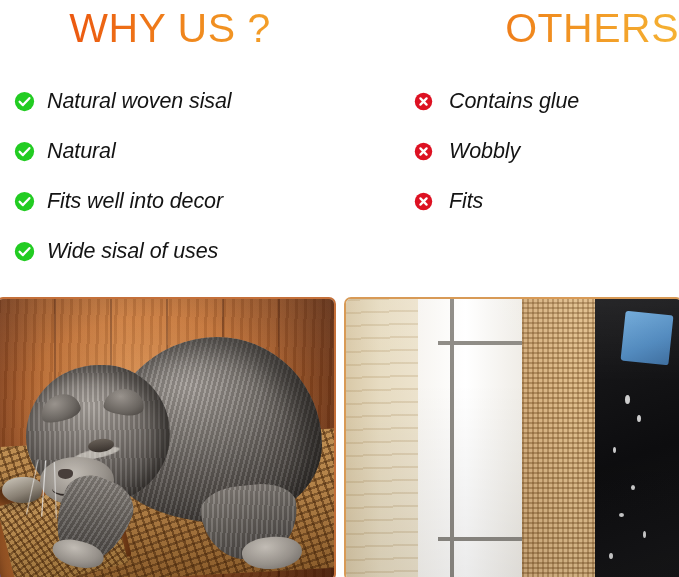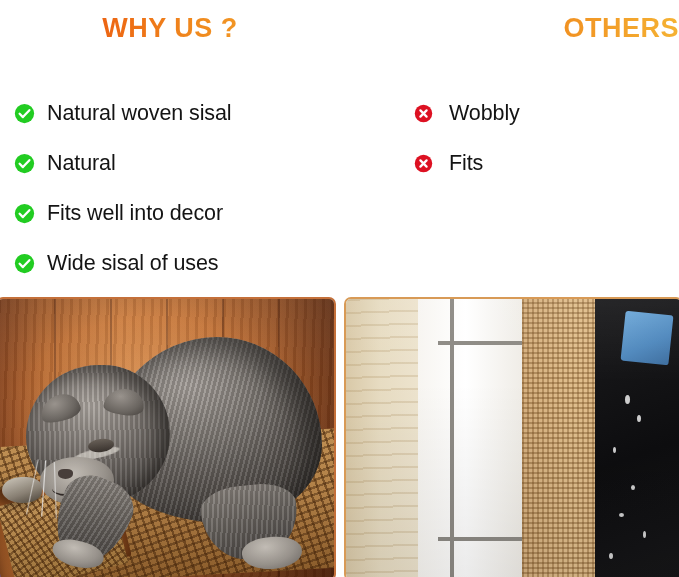--- a/index.html
+++ b/index.html
@@ -25,22 +25,22 @@
   .titles-row {
     position: absolute;
     top: 0;
     left: 0;
     width: 679px;
     height: 62px;
   }
   .title {
     position: absolute;
     top: 2px;
-    font-size: 27px;
-    font-weight: bold;
+    font-size: 41px;
+    font-weight: normal;
     letter-spacing: 0.5px;
     line-height: 52px;
     white-space: nowrap;
     background: linear-gradient(90deg, #e8400f 0%, #ec5e11 25%, #f08a1e 58%, #f5b233 100%);
     -webkit-background-clip: text;
     background-clip: text;
     color: transparent;
     -webkit-text-fill-color: transparent;
   }
   .title-why {
@@ -57,21 +57,22 @@
   
   .columns {
     position: absolute;
     top: 72px;
     left: 0;
     width: 679px;
     height: 212px;
   }
   .column {
     position: absolute;
-    top: 16px;
+    top: 4px;
+    font-style: italic;
   }
   .column-pros { left: 14px; width: 326px; }
   .column-cons { left: 414px; width: 265px; }
 
   .feature-item {
     display: flex;
     align-items: center;
     height: 50px;
   }
   .feature-label {
@@ -462,20 +463,27 @@
           <circle cx="12" cy="12" r="11" fill="#22cc22"></circle>
           <path d="M6.4 12.3 L10.2 16.1 L17.6 8.2" fill="none" stroke="#ffffff" stroke-width="2.6" stroke-linecap="round" stroke-linejoin="round"></path>
         </svg>
         <span class="feature-label">Wide sisal of uses</span>
       </div>
 
     </div>
 
     <div class="column column-cons">
 
+      <div class="feature-item">
+        <svg class="icon icon-cross" viewBox="0 0 24 24">
+          <circle cx="12" cy="12" r="11" fill="#dd1122"></circle>
+          <path d="M8.1 8.1 L15.9 15.9 M15.9 8.1 L8.1 15.9" fill="none" stroke="#ffffff" stroke-width="2.9" stroke-linecap="round"></path>
+        </svg>
+        <span class="feature-label">Contains glue</span>
+      </div>
 
       <div class="feature-item">
         <svg class="icon icon-cross" viewBox="0 0 24 24">
           <circle cx="12" cy="12" r="11" fill="#dd1122"></circle>
           <path d="M8.1 8.1 L15.9 15.9 M15.9 8.1 L8.1 15.9" fill="none" stroke="#ffffff" stroke-width="2.9" stroke-linecap="round"></path>
         </svg>
         <span class="feature-label">Wobbly</span>
       </div>
 
       <div class="feature-item">

